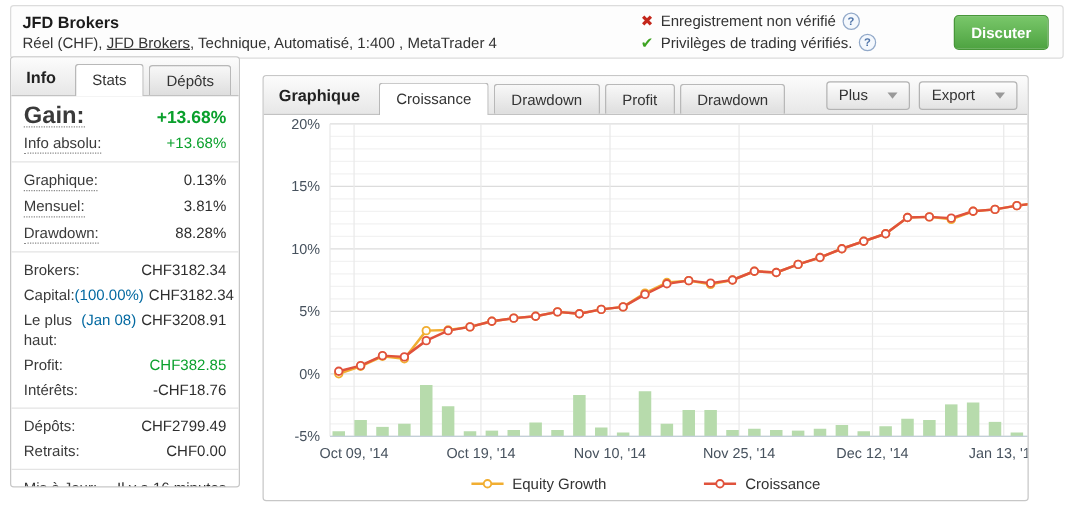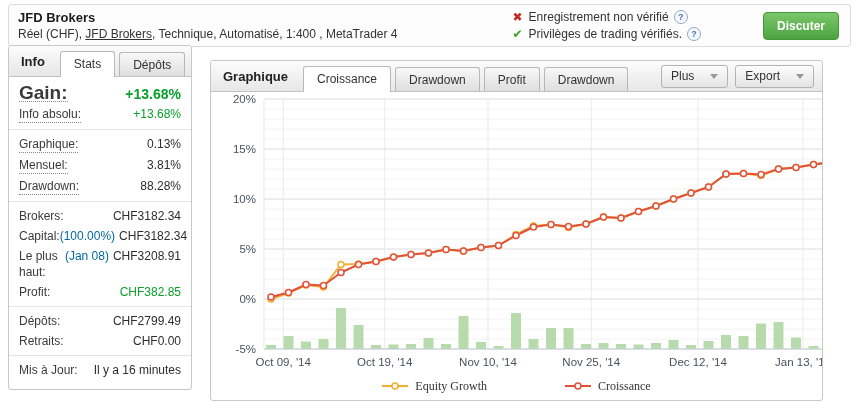--- a/index.html
+++ b/index.html
@@ -65,21 +65,21 @@
   .stat-row .lbl.dotted{border-bottom:1px dotted #8a8a8a;cursor:help;}
   .stat-row .val{color:#2e2e2e;text-align:center;white-space:nowrap;}
   .stat-row .note{color:#0369a1;margin-right:4px;}
   .stat-row.big .lbl{font-size:19px;font-weight:bold;}
   .stat-row.big .val{font-size:14px;font-weight:bold;}
   .green{color:#0aa02c !important;}
   .sep{border-top:1px solid #e4e4e4;margin:4px 0;}
   
   .chart-body{padding:1px 0 0 0;}
   .legend{display:flex;justify-content:center;align-items:center;gap:78px;font-size:12px;color:#333;height:22px;}
-  .legend-item{display:flex;align-items:center;gap:7px;cursor:pointer;font-family:Liberation Serif, serif;}
+  .legend-item{display:flex;align-items:center;gap:7px;cursor:pointer;}
   svg text{font-family:"Liberation Sans","DejaVu Sans",sans-serif;}
 </style>
 </head>
 <body>
 
 <div class="header-box">
   <div>
     <div class="acct-title">JFD Brokers</div>
     <div class="acct-sub"><span>Réel (CHF), </span><a>JFD Brokers</a><span>, Technique, Automatisé, 1:400 , MetaTrader 4</span></div>
   </div>
@@ -137,20 +137,24 @@
         <span class="lbl">Capital:</span>
         <span class="val"><span class="note">(100.00%)</span>CHF3182.34</span>
       </div>
       <div class="stat-row">
         <span class="lbl">Le plus haut:</span>
         <span class="val"><span class="note">(Jan 08)</span>CHF3208.91</span>
       </div>
       <div class="stat-row">
         <span class="lbl">Profit:</span>
         <span class="val green">CHF382.85</span>
+      </div>
+      <div class="stat-row">
+        <span class="lbl">Intérêts:</span>
+        <span class="val">-CHF18.76</span>
       </div>
       <div class="sep"></div>
       <div class="stat-row">
         <span class="lbl">Dépôts:</span>
         <span class="val">CHF2799.49</span>
       </div>
       <div class="stat-row">
         <span class="lbl">Retraits:</span>
         <span class="val">CHF0.00</span>
       </div>

